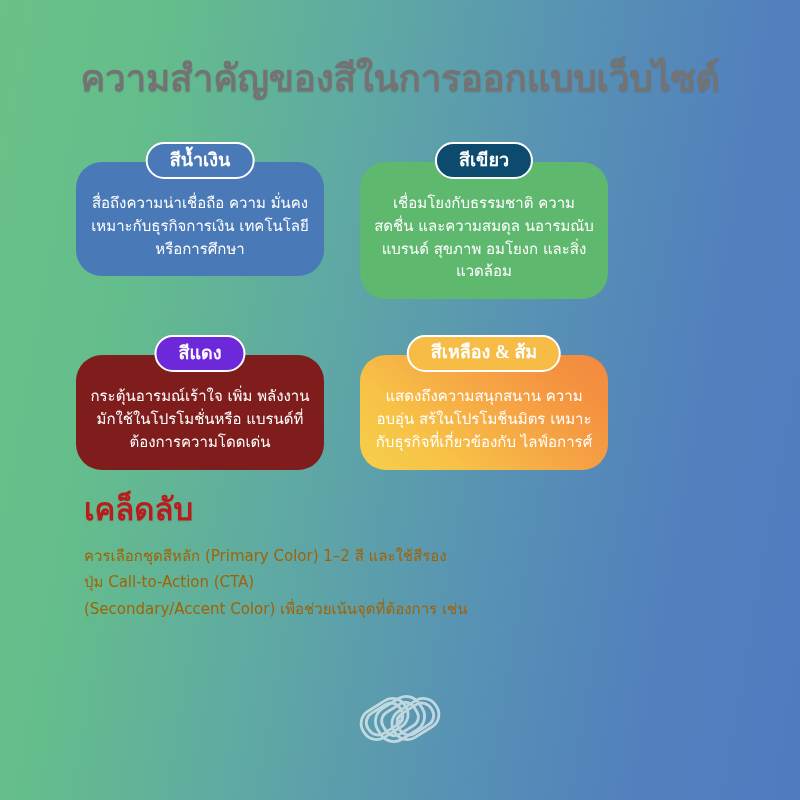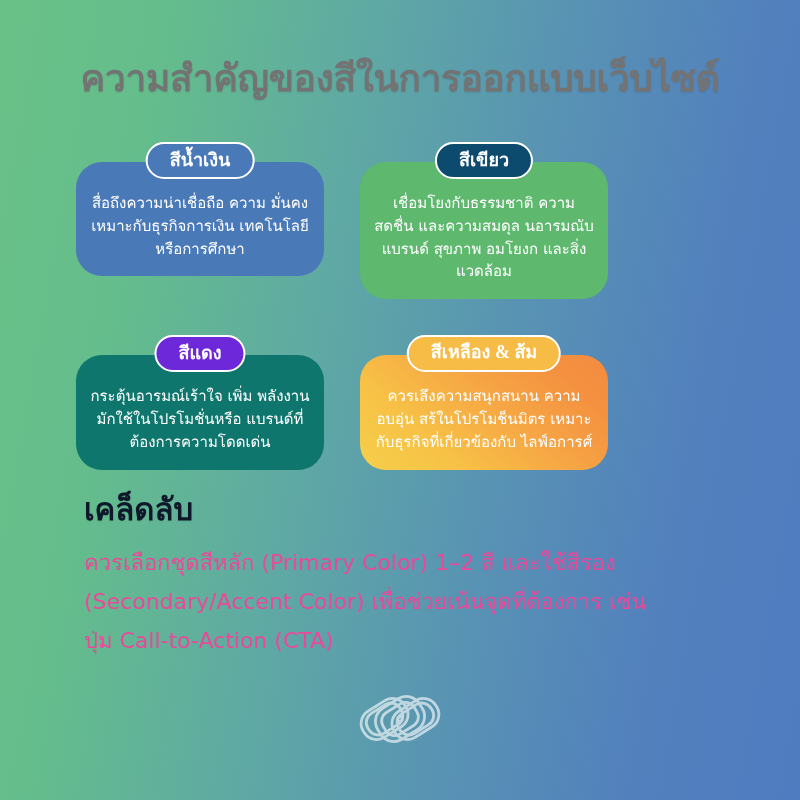--- a/index.html
+++ b/index.html
@@ -89,45 +89,45 @@
     white-space: nowrap;
     z-index: 3;
     line-height: 1.2;
   }
 
   
   .c-blue   { background: #4a79b8; }
   .b-blue   { background: #4a79b8; }
   .c-green  { background: #5eb86e; }
   .b-green  { background: #0c4a6e; }
-  .c-red    { background: #0f766e; }
+  .c-red    { background: #7f1d1d; }
   .b-red    { background: #6d28d9; }
   .c-amber  { background: linear-gradient(42deg, #f6cf4a 0%, #f7c246 26%, #f6a544 58%, #f49140 82%, #f38a3f 100%); }
   .b-amber  { background: #f6bc46; font-family: Liberation Serif, serif; }
 
   
   .tip {
     position: absolute;
     top: 490px;
     left: 84px;
     width: 640px;
   }
 
   .tip-heading {
-    color: #0f172a;
+    color: #b91c1c;
     font-size: 31px;
     font-weight: 700;
     line-height: 1.25;
     margin-bottom: 14px;
     text-shadow: 0 1px 2px rgba(0,0,0,0.08);
   }
 
   .tip-body {
-    color: #ec4899;
-    font-size: 22px;
+    color: #a16207;
+    font-size: 15px;
     line-height: 1.78;
     font-weight: 400;
   }
 
   .tip-body .tline { display: block; }
 
   
   .logo {
     position: absolute;
     left: 50%;
@@ -175,36 +175,36 @@
         <span class="tline">พลังงาน มักใช้ในโปรโมชั่นหรือ</span>
         <span class="tline">แบรนด์ที่ต้องการความโดดเด่น</span>
       </div>
     </div>
   </div>
 
   <div class="card-wrap">
     <div class="badge b-amber">สีเหลือง &amp; ส้ม</div>
     <div class="card c-amber">
       <div class="card-body">
-        <span class="tline">ควรเลึงความสนุกสนาน ความ</span>
+        <span class="tline">แสดงถึงความสนุกสนาน ความ</span>
         <span class="tline">อบอุ่น สร้ในโปรโมช็นมิตร</span>
         <span class="tline">เหมาะกับธุรกิจที่เกี่ยวข้องกับ</span>
         <span class="tline">ไลฟ์อการศ์</span>
       </div>
     </div>
   </div>
 
 </div>
 
 <div class="tip">
   <div class="tip-heading">เคล็ดลับ</div>
   <div class="tip-body">
     <span class="tline">ควรเลือกชุดสีหลัก (Primary Color) 1–2 สี และใช้สีรอง</span>
+    <span class="tline">ปุ่ม Call-to-Action (CTA)</span>
     <span class="tline">(Secondary/Accent Color) เพื่อช่วยเน้นจุดที่ต้องการ เช่น</span>
-    <span class="tline">ปุ่ม Call-to-Action (CTA)</span>
   </div>
 </div>
 
 <div class="logo">
   <svg viewBox="0 0 100 86" width="92" height="78">
     <g fill="none" stroke="#ffffff" stroke-width="3.1" stroke-linecap="round" stroke-linejoin="round">
 
       <rect x="6" y="26" width="54" height="34" rx="16" ry="16" transform="rotate(-32 33 43)"></rect>
       <rect x="12" y="30" width="42" height="26" rx="12" ry="12" transform="rotate(-32 33 43)"></rect>
 

